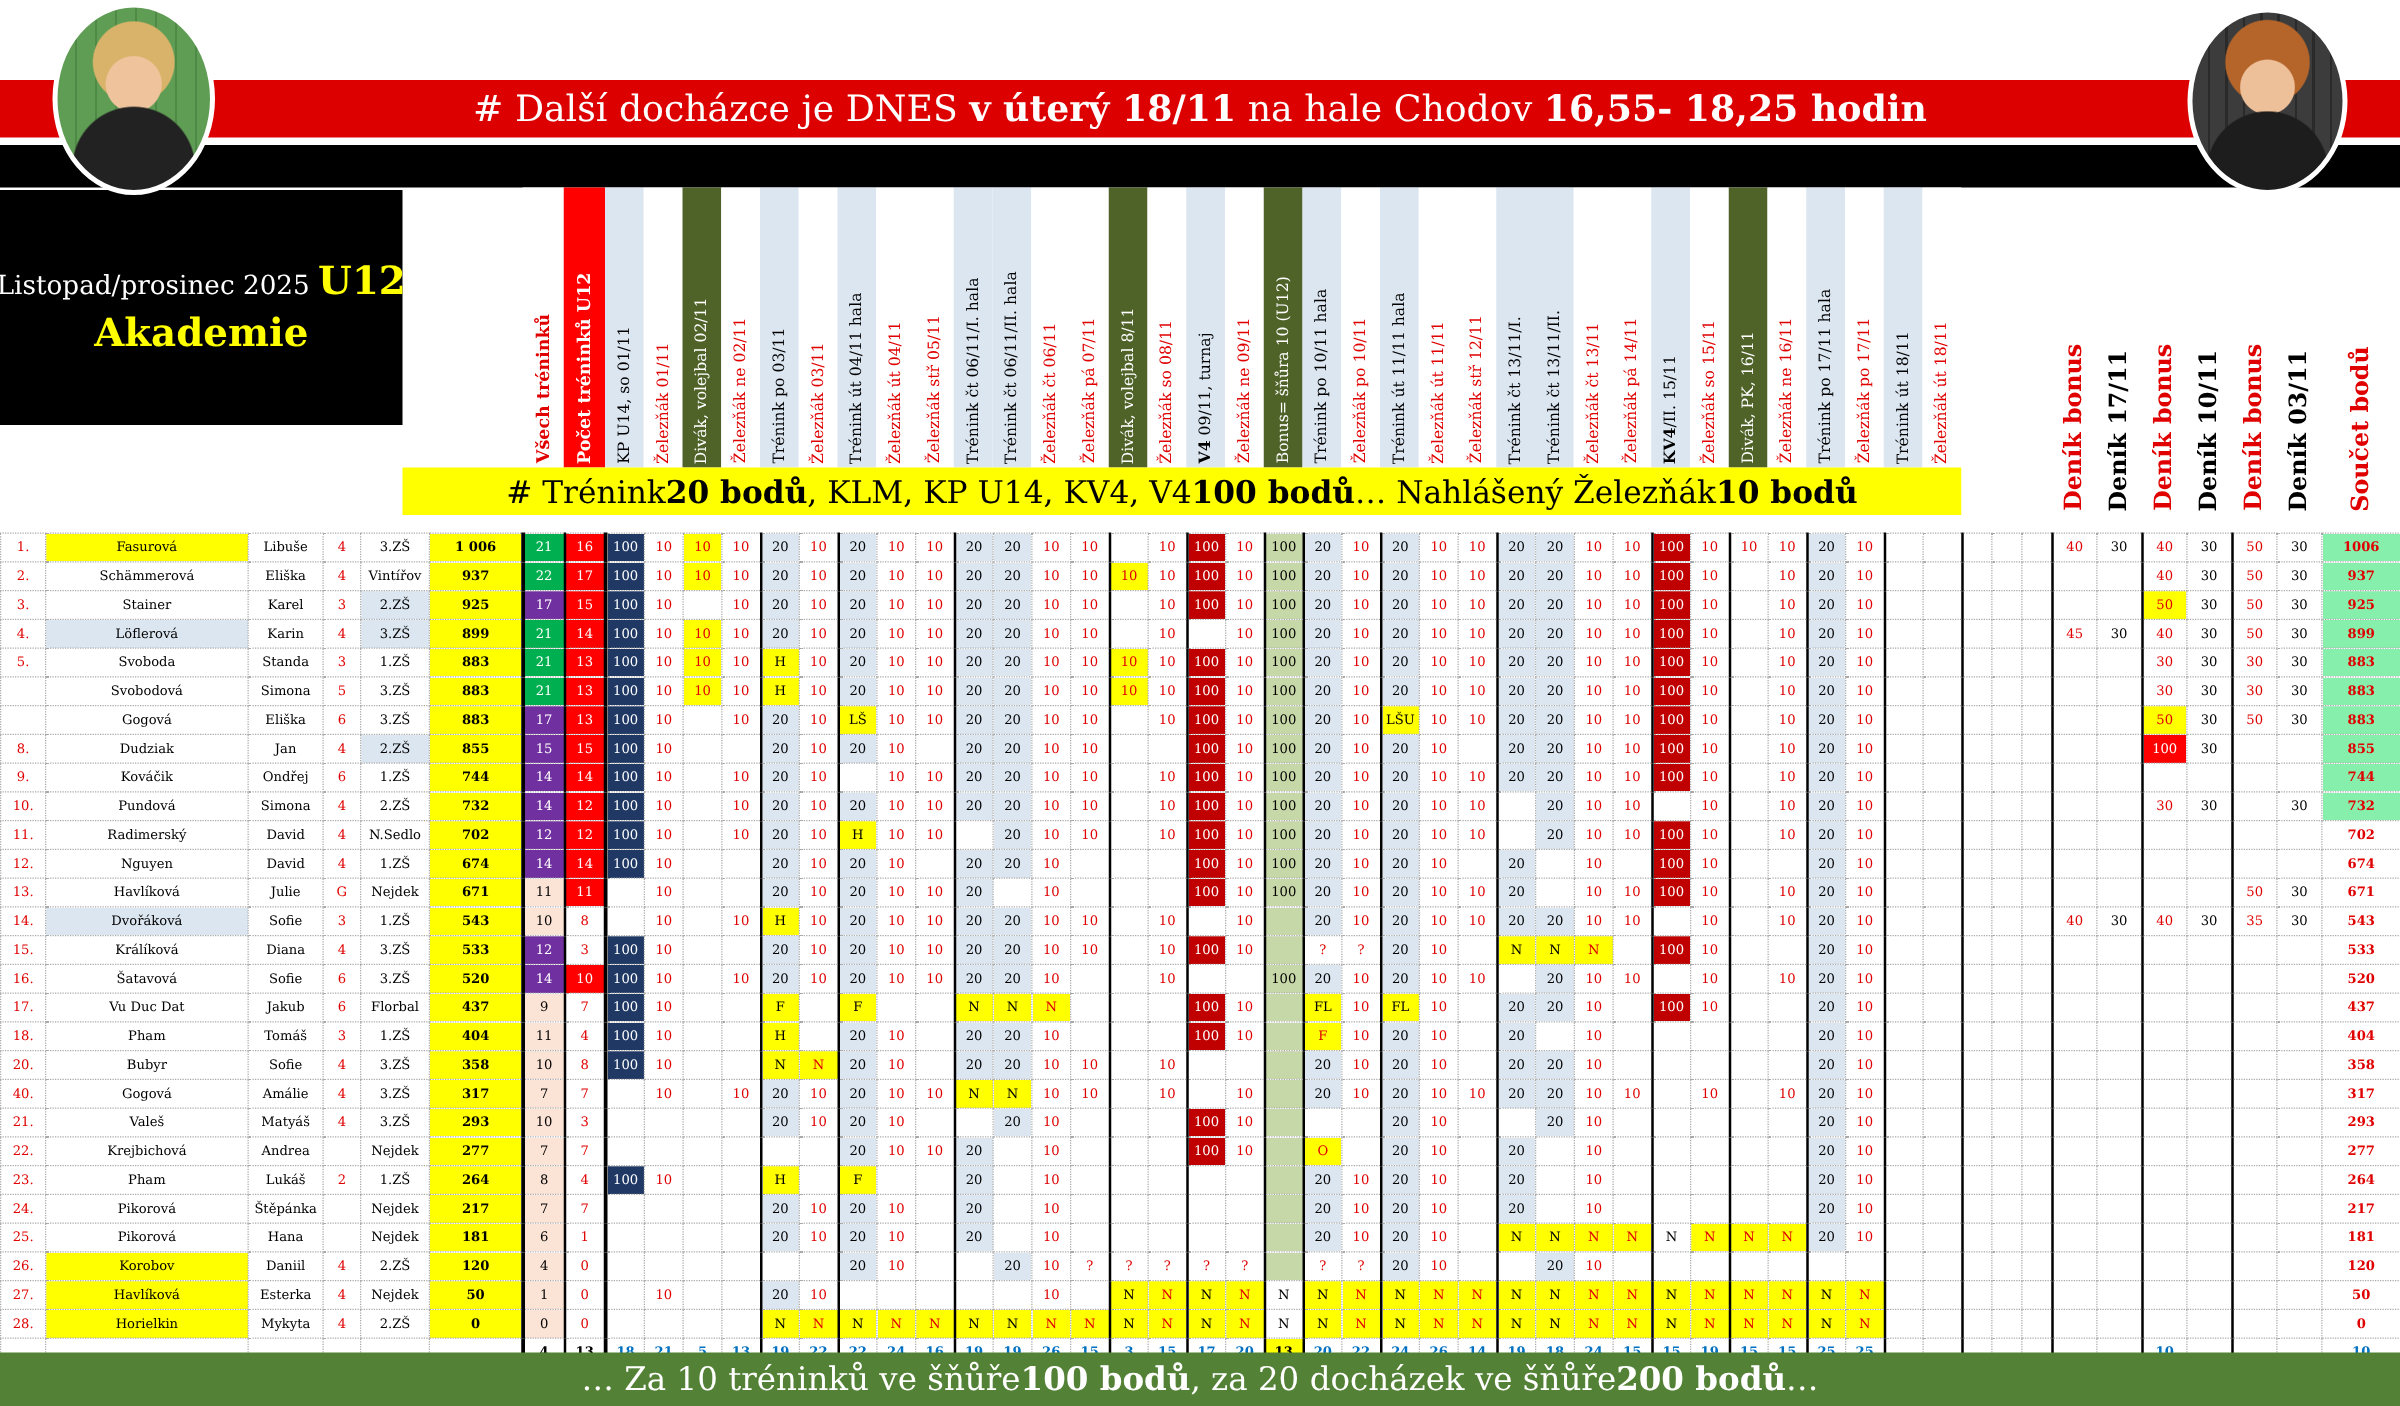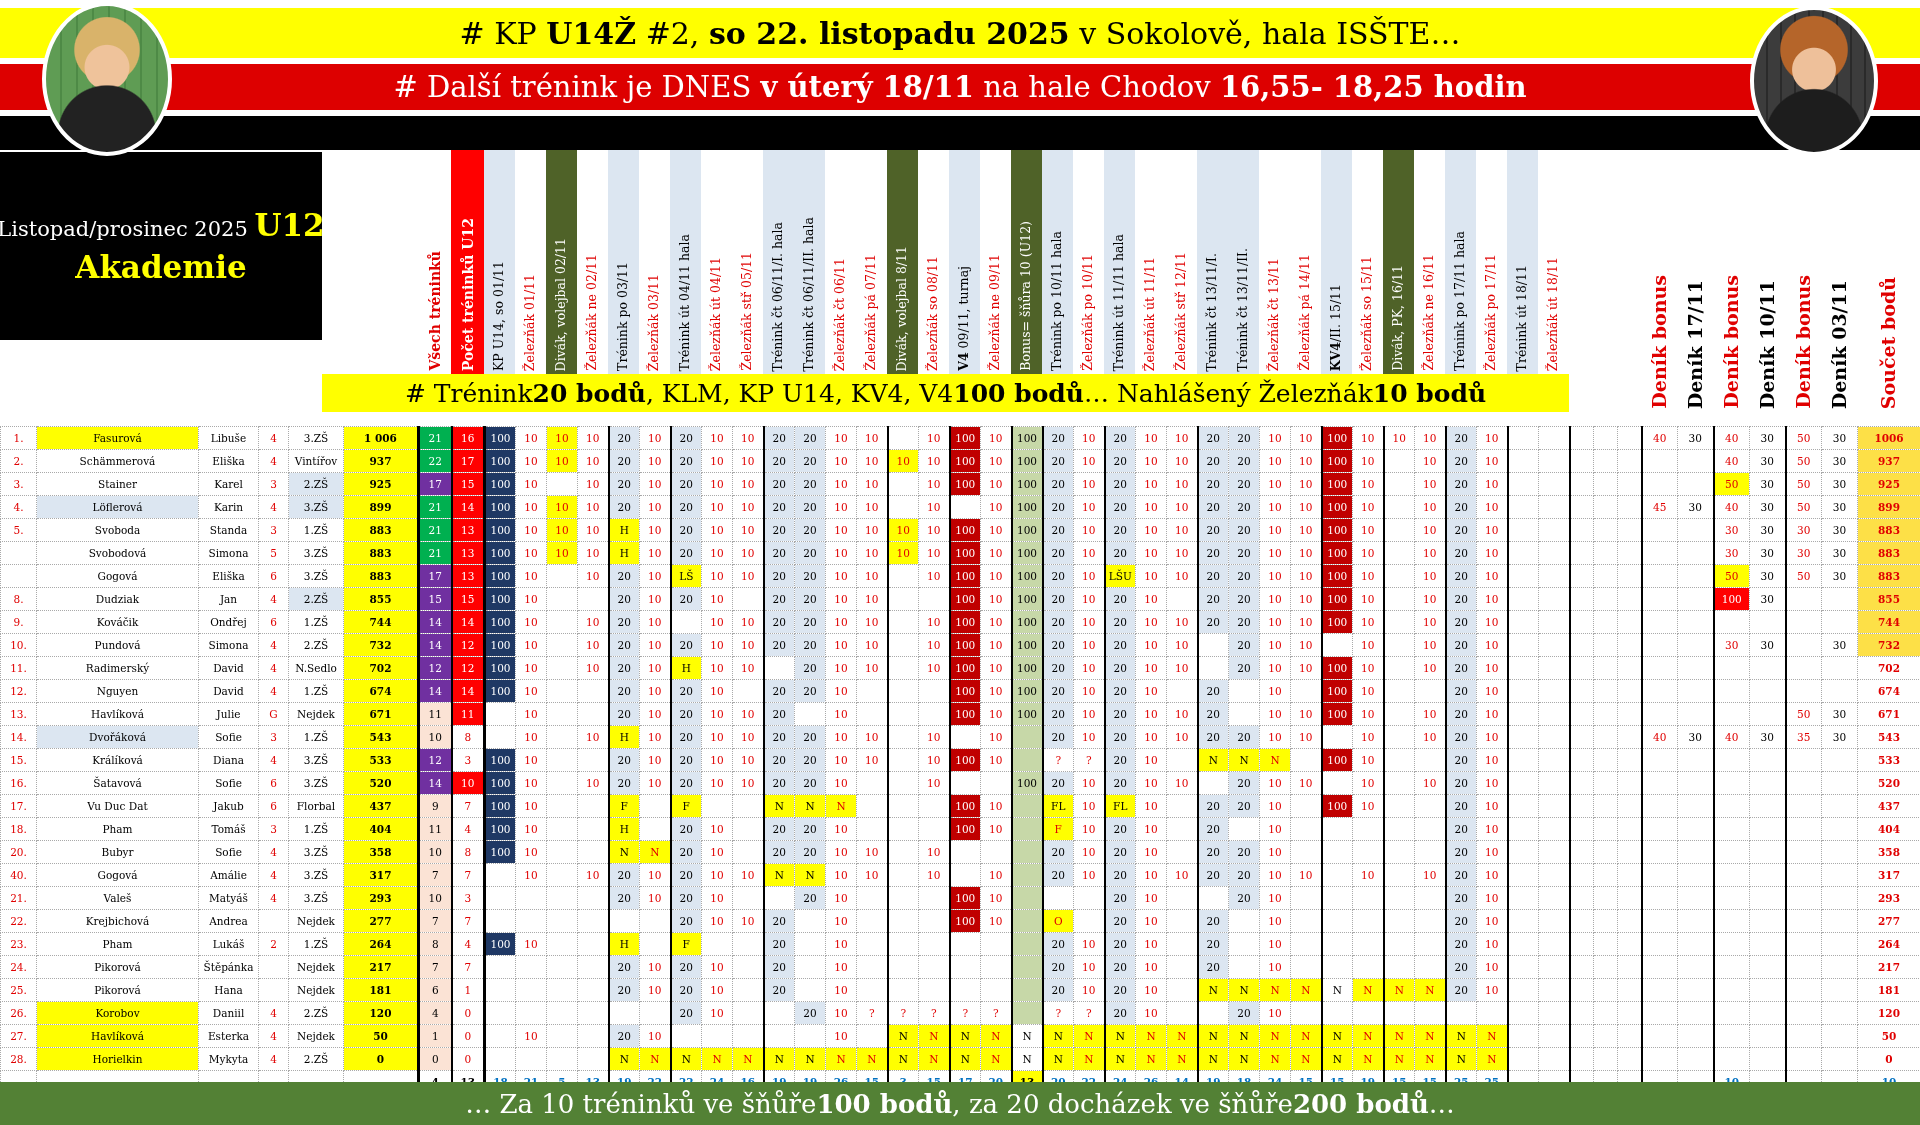--- a/index.html
+++ b/index.html
@@ -84,34 +84,31 @@
   .c-y{background:#ffff00;color:#000;}
   .c-z{background:#ffff00;color:#e00000;}
   .c-R{background:#ff0000;color:#fff;}
   .c-gr{background:#00b050;color:#fff;}
   .c-pu{background:#7030a0;color:#fff;}
   .c-pe{background:#fbe3d5;color:#000;}
   .c-rb{background:#ff0000;color:#fff;}
   .c-rt{color:#e00000;}
   .nbg-y{background:#ffff00;}
   .nbg-lb{background:#dce6f1;}
-  .sum-y{background:#fde047;}
+  .sum-y{background:#86efac;}
   
   #footer{position:absolute;left:0;top:1082px;width:1920px;height:43px;background:#538135;
           display:flex;align-items:center;justify-content:center;color:#fff;font-size:26px;white-space:nowrap;}
 </style>
 </head>
 <body>
 
 <div id="page">
-  <div class="band" id="band-yellow">
-    <div class="txt"><span># KP </span><span style="font-weight: bold;">U14Ž</span><span> #2,  </span><span style="font-weight: bold;">so 22. listopadu 2025</span><span> v Sokolově, hala ISŠTE…</span></div>
-  </div>
   <div class="band" id="band-red">
-    <div class="txt"><span># Další trénink  je  DNES </span><span style="font-weight: bold;">v  úterý  18/11</span><span> na hale Chodov  </span><span style="font-weight: bold;">16,55- 18,25  hodin</span></div>
+    <div class="txt"><span># Další docházce  je  DNES </span><span style="font-weight: bold;">v  úterý  18/11</span><span> na hale Chodov  </span><span style="font-weight: bold;">16,55- 18,25  hodin</span></div>
   </div>
   <div class="band" id="band-black"></div>
   <div class="photo" id="photo-left"></div>
   <div class="photo" id="photo-right"></div>
 
   <div id="panel">
     <div class="l1">
       <span>Listopad/prosinec 2025</span>
       <span class="u12">U12</span>
     </div>

